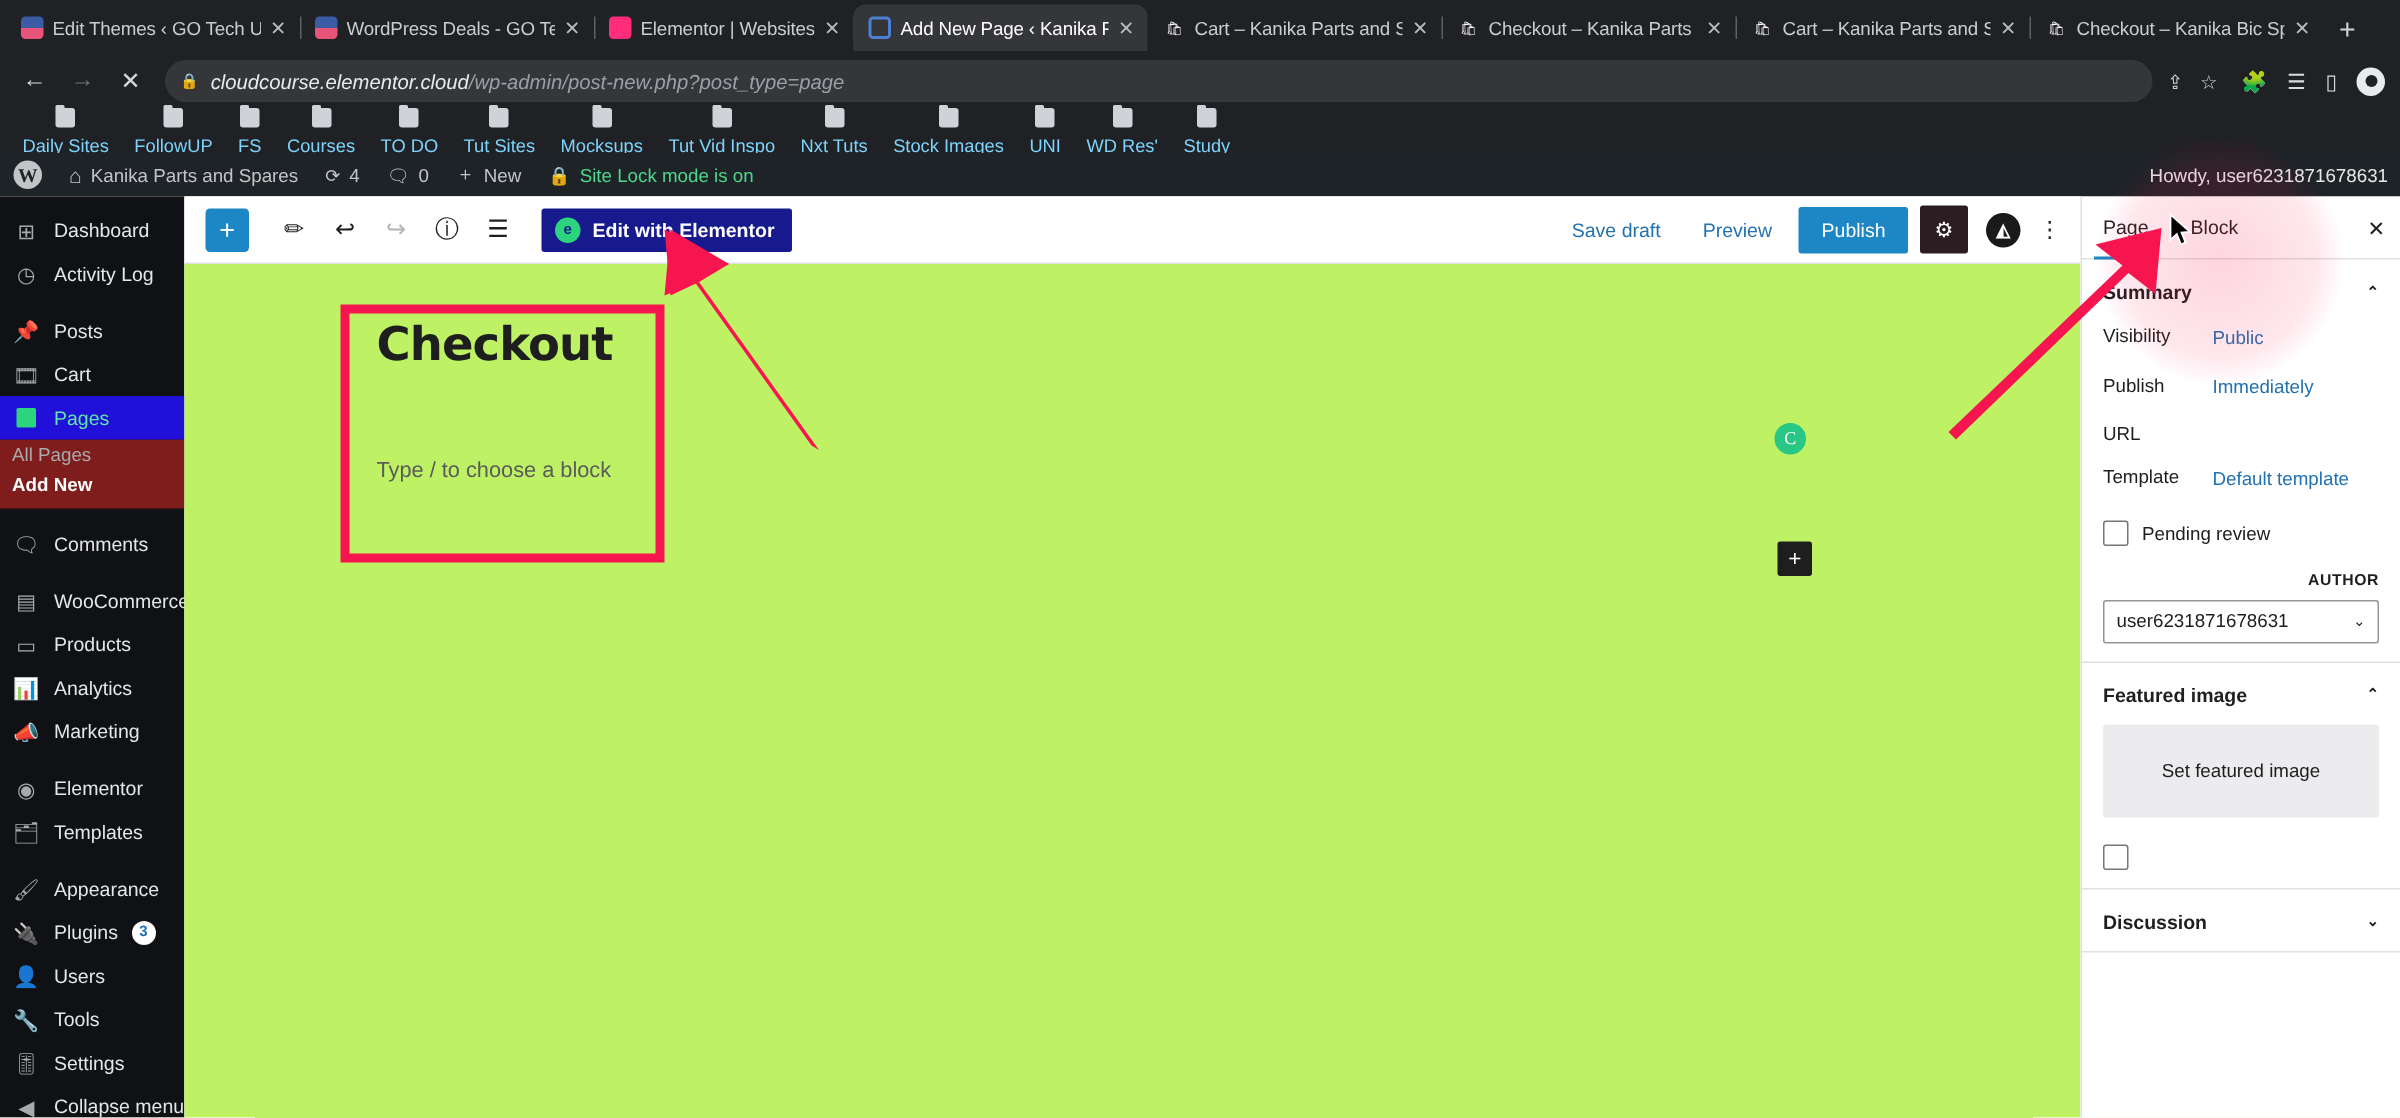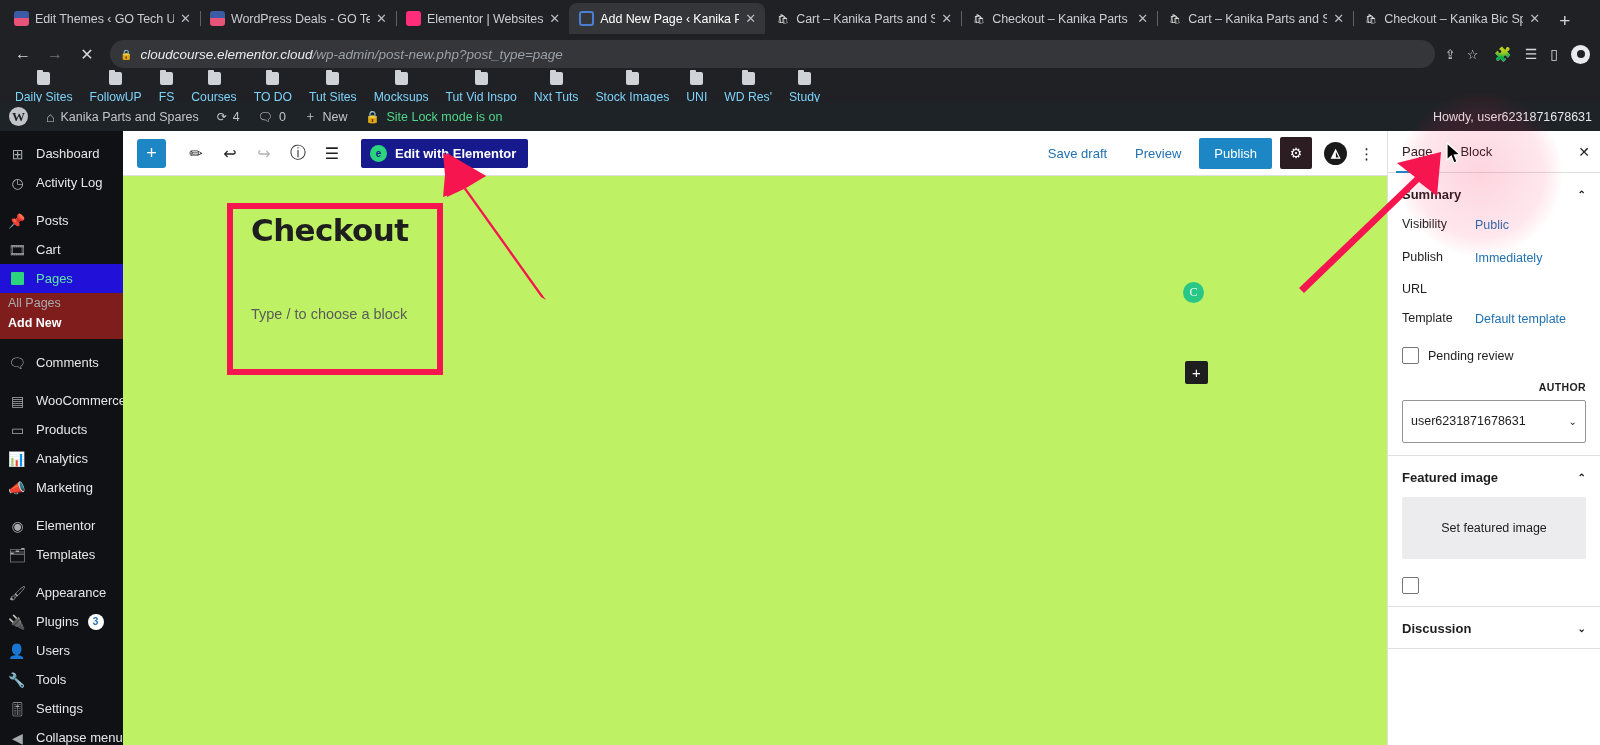--- a/index.html
+++ b/index.html
@@ -237,21 +237,21 @@
   .prow .pval { color: #2271b1; word-break: break-all; line-height: 1.4; flex: 1 1 auto; }
   .pcheckrow { display: flex; align-items: flex-start; gap: 9px; margin-top: 18px; }
   .cbox {
     width: 17px; height: 17px; flex: 0 0 17px; border: 1.3px solid #757575;
     border-radius: 2px; background: #fff;
   }
   .pcheckrow .ctext { font-size: 12.5px; line-height: 1.45; }
   .authlabel { font-size: 10.5px; font-weight: bold; letter-spacing: 0.4px;
                color: #1e1e1e; margin-top: 16px; text-align: right; }
   .select {
-    margin-top: 7px; height: 43px; border: 1px solid #949494; border-radius: 2px;
+    margin-top: 7px; height: 29px; border: 1px solid #949494; border-radius: 2px;
     display: flex; align-items: center; padding: 0 8px; font-size: 12.5px;
     justify-content: space-between; background: #fff;
   }
   .select .chv { font-size: 10px; color: #1e1e1e; }
   .fimg {
     margin-top: 12px; height: 62px; background: #ececef; border-radius: 2px;
     display: flex; align-items: center; justify-content: center;
     font-size: 12.5px; color: #1e1e1e;
   }
 

